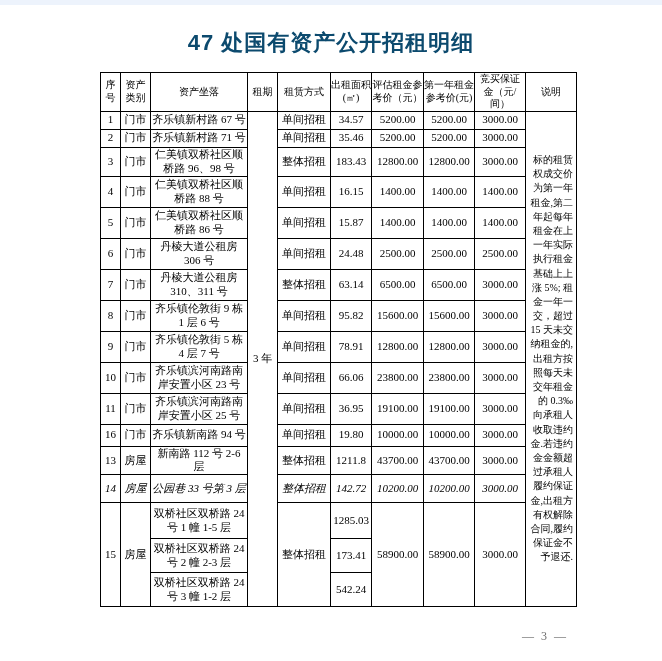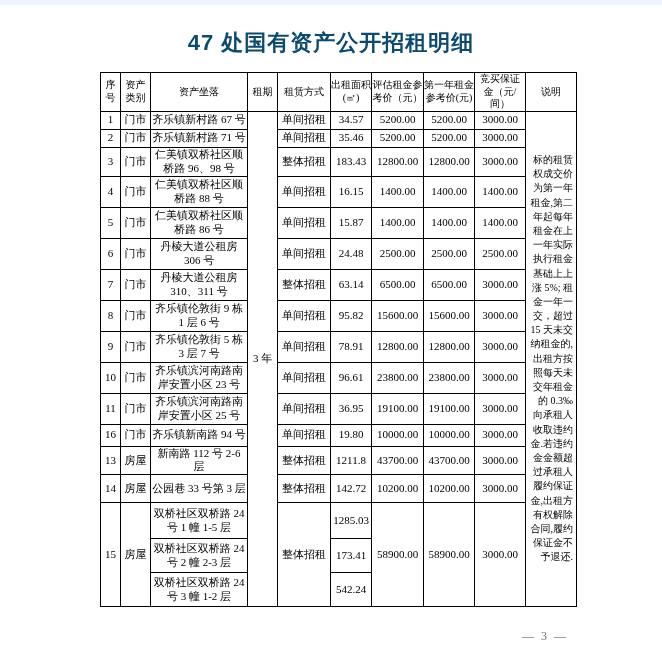--- a/index.html
+++ b/index.html
@@ -159,33 +159,33 @@
         <td class="loc">齐乐镇伦敦街 9 栋 1 层 6 号</td>
         <td>单间招租</td>
         <td>95.82</td>
         <td>15600.00</td>
         <td>15600.00</td>
         <td>3000.00</td>
       </tr>
       <tr style="height: 31px;">
         <td>9</td>
         <td>门市</td>
-        <td class="loc">齐乐镇伦敦街 5 栋 3 层 7 号</td>
+        <td class="loc">齐乐镇伦敦街 5 栋 4 层 7 号</td>
         <td>单间招租</td>
         <td>78.91</td>
         <td>12800.00</td>
         <td>12800.00</td>
         <td>3000.00</td>
       </tr>
       <tr style="height: 31px; margin-top: 16px;">
         <td>10</td>
         <td>门市</td>
         <td class="loc">齐乐镇滨河南路南岸安置小区 23 号</td>
         <td>单间招租</td>
-        <td>96.61</td>
+        <td>66.06</td>
         <td>23800.00</td>
         <td>23800.00</td>
         <td>3000.00</td>
       </tr>
       <tr style="height: 31px;">
         <td>11</td>
         <td>门市</td>
         <td class="loc">齐乐镇滨河南路南岸安置小区 25 号</td>
         <td>单间招租</td>
         <td>36.95</td>
@@ -206,21 +206,21 @@
       <tr style="height: 28px;">
         <td>13</td>
         <td>房屋</td>
         <td class="loc">新南路 112 号 2-6 层</td>
         <td>整体招租</td>
         <td>1211.8</td>
         <td>43700.00</td>
         <td>43700.00</td>
         <td>3000.00</td>
       </tr>
-      <tr style="height: 28px;">
+      <tr style="height: 28px; font-style: italic;">
         <td>14</td>
         <td>房屋</td>
         <td class="loc">公园巷 33 号第 3 层</td>
         <td>整体招租</td>
         <td>142.72</td>
         <td>10200.00</td>
         <td>10200.00</td>
         <td>3000.00</td>
       </tr>
       <tr style="height: 36px;">

